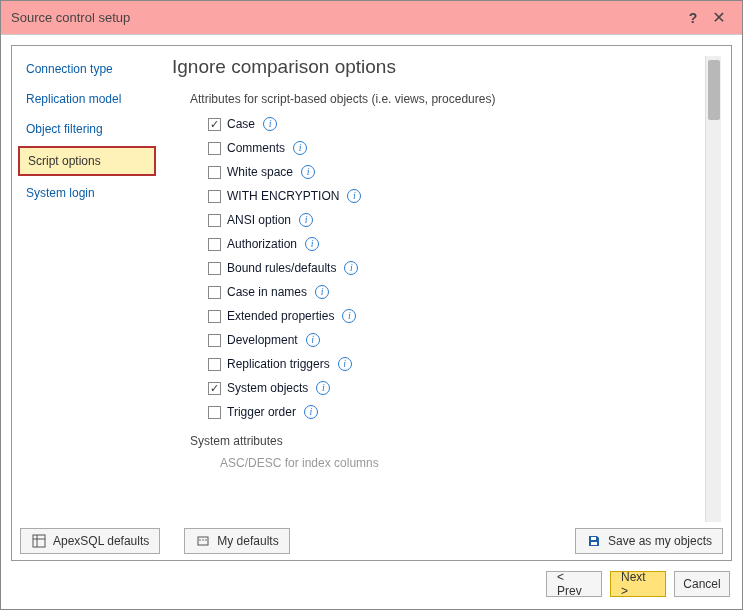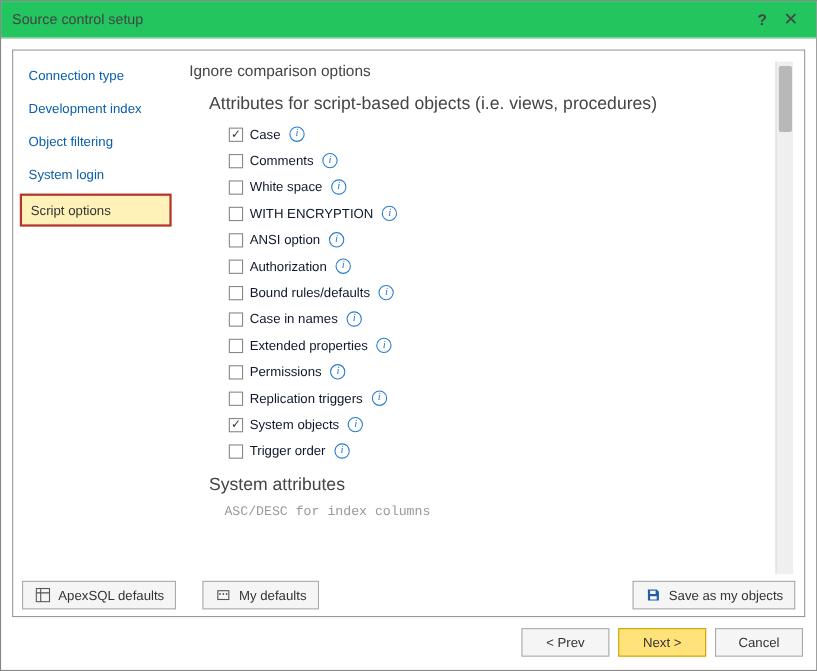--- a/index.html
+++ b/index.html
@@ -17,21 +17,21 @@
     background: #fff;
     display: flex;
     flex-direction: column;
   }
   .titlebar {
     height: 34px;
     border-bottom: 1px solid #ccc;
     display: flex;
     align-items: center;
     padding: 0 10px;
-    background: #22c55e;
+    background: #fca5a5;
   }
   .titlebar-title {
     flex: 1;
     font-size: 13px;
     color: #444;
   }
   .titlebar-btn {
     width: 26px;
     height: 26px;
     display: flex;
@@ -99,27 +99,27 @@
   .scrollbar-thumb {
     position: absolute;
     top: 4px;
     left: 2px;
     width: 12px;
     height: 60px;
     background: #b8b8b8;
     border-radius: 2px;
   }
   .heading {
-    font-size: 14px;
+    font-size: 19px;
     color: #444;
     margin-bottom: 14px;
     padding-left: 0;
   }
   .section-title {
-    font-size: 16px;
+    font-size: 12px;
     color: #444;
     margin: 12px 0 8px 18px;
   }
   .option-row {
     display: flex;
     align-items: center;
     margin: 4px 0 4px 36px;
     height: 20px;
   }
   .checkbox {
@@ -149,23 +149,22 @@
     font-style: italic;
     font-family: Georgia, serif;
     display: inline-flex;
     align-items: center;
     justify-content: center;
     line-height: 1;
     cursor: pointer;
   }
   .cutoff {
     color: #999;
-    margin-left: 32px;
+    margin-left: 48px;
     margin-top: 4px;
-    font-family: Liberation Mono, monospace;
   }
   .defaults-row {
     display: flex;
     align-items: center;
     padding: 6px 8px;
     gap: 24px;
   }
   .btn {
     border: 1px solid #aaa;
     background: #f5f5f5;
@@ -178,25 +177,24 @@
     cursor: pointer;
     height: 26px;
   }
   .btn .icon-slot { width: 16px; height: 16px; display:inline-flex; align-items:center; justify-content:center;}
   .footer {
     display: flex;
     justify-content: flex-end;
     gap: 8px;
     padding: 10px 2px 2px 2px;
   }
-  .footer .btn { width: 80px; justify-content: center; }
+  .footer .btn { width: 56px; justify-content: center; }
   .btn.primary {
     background: #ffe37a;
     border-color: #c9a400;
-    text-align: center;
   }
   .spacer { flex: 1; }
 </style>
 </head>
 <body>
 
 <div class="window">
 
   <div class="titlebar">
     <div class="titlebar-title">Source control setup</div>
@@ -208,30 +206,30 @@
 
   <div class="body">
     <div class="inner">
       <div class="content">
 
         <div class="sidebar">
           <div class="sidebar-item">
             <span>Connection type</span>
           </div>
           <div class="sidebar-item">
-            <span>Development index</span>
+            <span>Replication model</span>
           </div>
           <div class="sidebar-item">
             <span>Object filtering</span>
           </div>
+          <div class="sidebar-item selected">
+            <span>Script options</span>
+          </div>
           <div class="sidebar-item">
             <span>System login</span>
-          </div>
-          <div class="sidebar-item selected">
-            <span>Script options</span>
           </div>
         </div>
 
         <div class="main">
           <div class="main-scroll">
             <div class="heading">Ignore comparison options</div>
             <div id="sections-host">
                 <div class="section-title">Attributes for script-based objects (i.e. views, procedures)</div>
                 <div class="option-row">
                   <span class="checkbox">✓</span>
@@ -273,21 +271,21 @@
                   <span class="option-label">Case in names</span>
                   <span class="info-icon">i</span>
                 </div>
                 <div class="option-row">
                   <span class="checkbox"></span>
                   <span class="option-label">Extended properties</span>
                   <span class="info-icon">i</span>
                 </div>
                 <div class="option-row">
                   <span class="checkbox"></span>
-                  <span class="option-label">Permissions</span>
+                  <span class="option-label">Development</span>
                   <span class="info-icon">i</span>
                 </div>
                 <div class="option-row">
                   <span class="checkbox"></span>
                   <span class="option-label">Replication triggers</span>
                   <span class="info-icon">i</span>
                 </div>
                 <div class="option-row">
                   <span class="checkbox">✓</span>
                   <span class="option-label">System objects</span>

